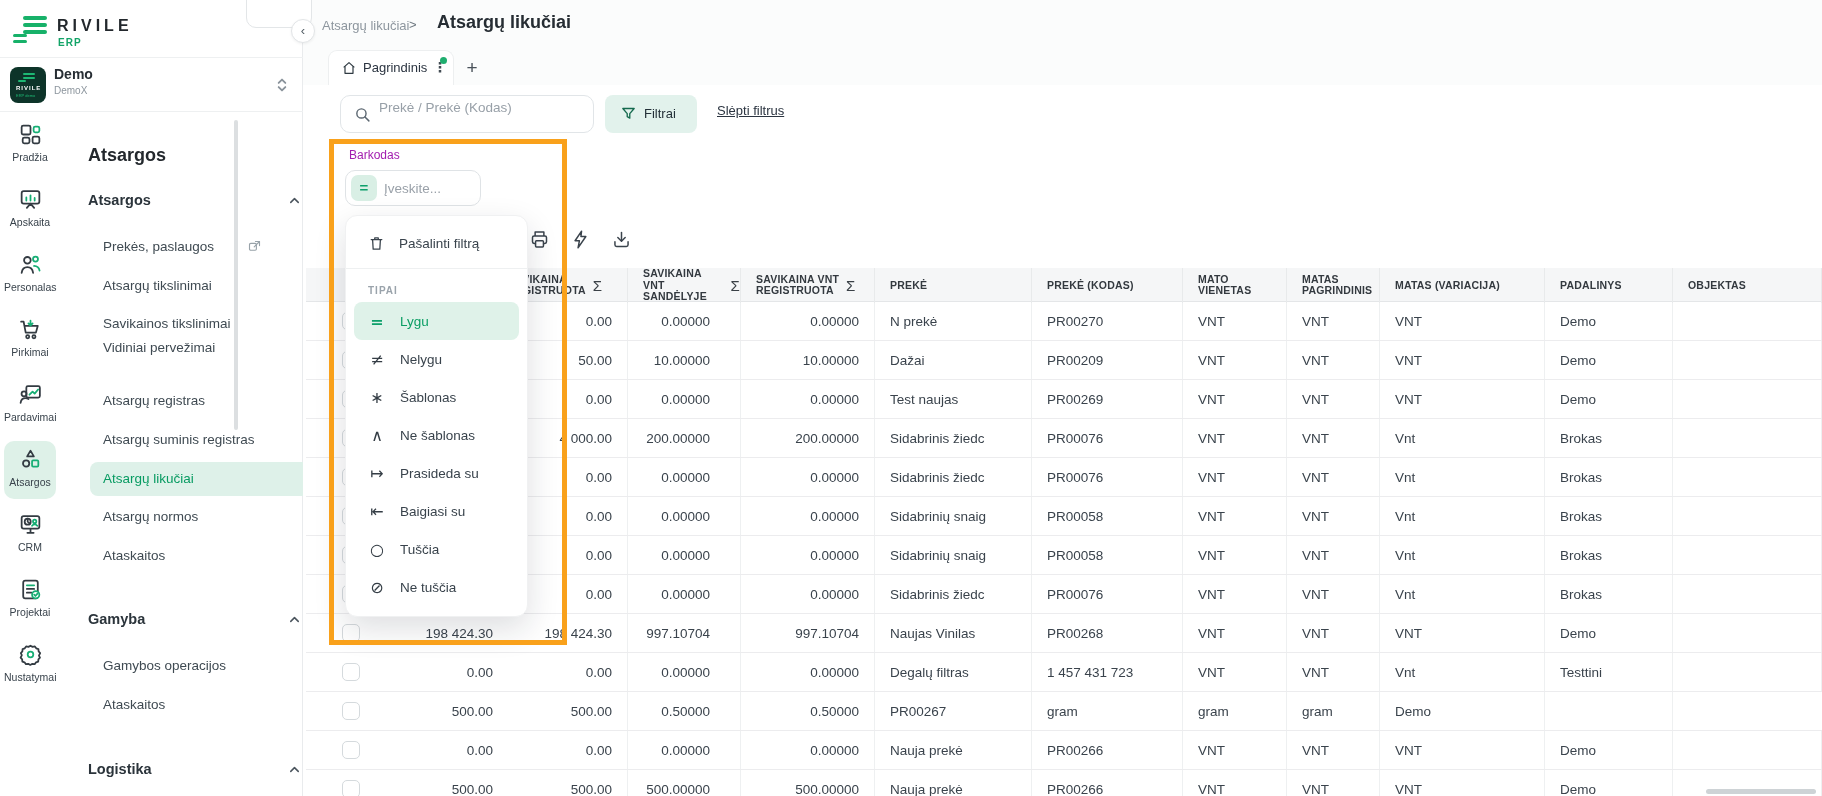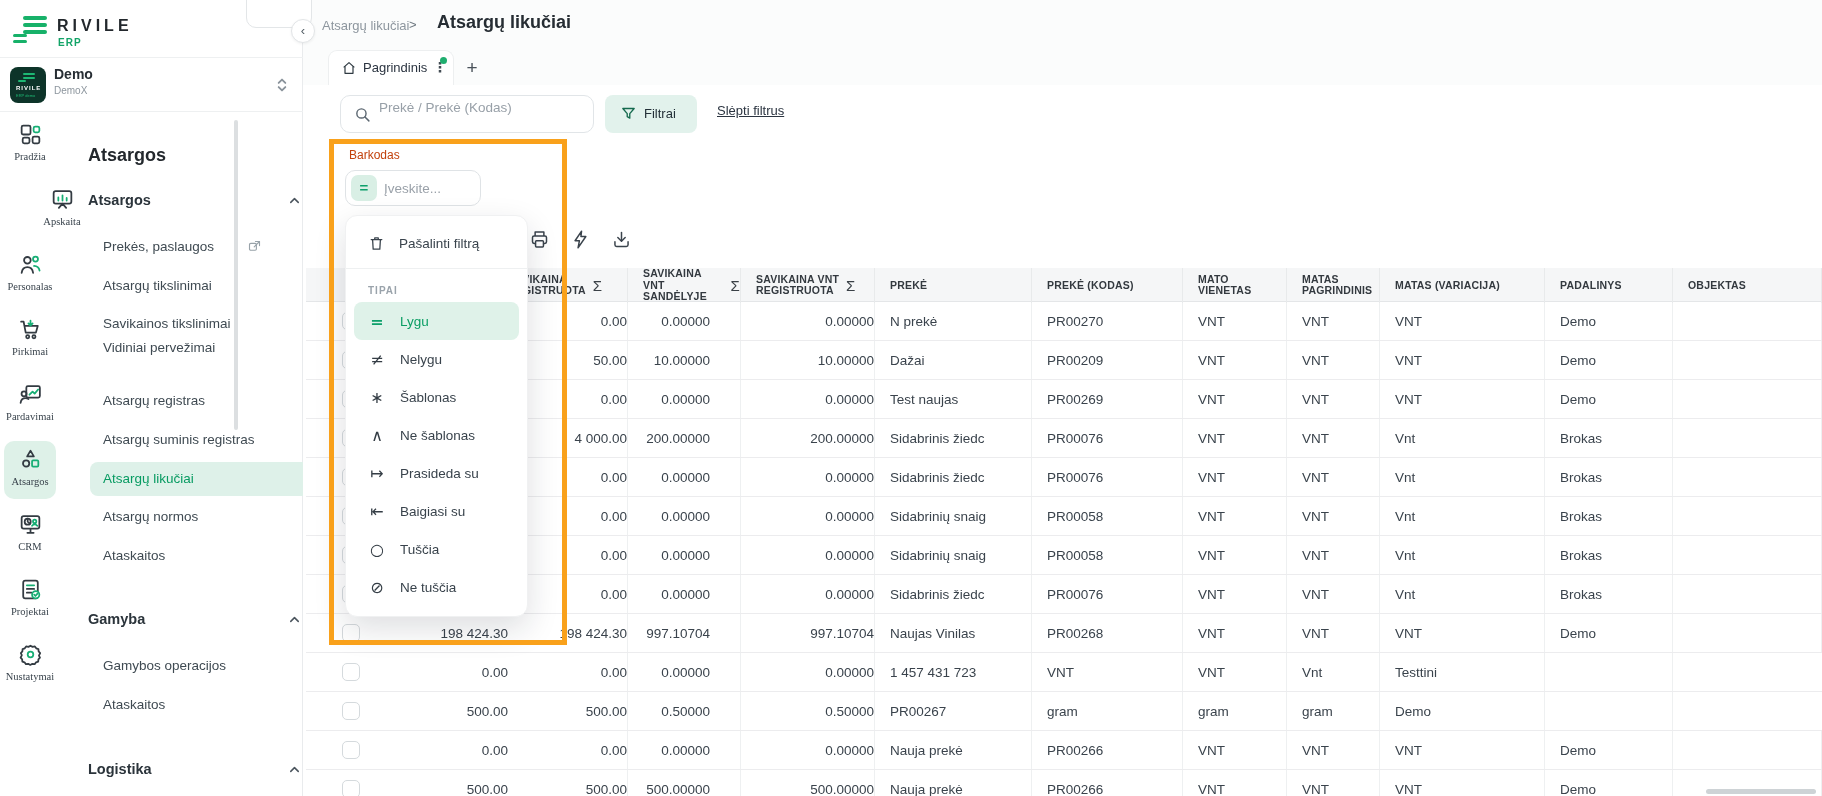--- a/index.html
+++ b/index.html
@@ -26,21 +26,21 @@
   .av1 { left:13px; top:6px; width:12px; height:2px; } .av2 { left:13px; top:10px; width:12px; height:2px; }
   .av3 { left:8px; top:13px; width:8px; height:2px; }
   .avatar b { position:absolute; left:6px; top:18px; font-size:6px; letter-spacing:1px; color:#fff; }
   .avatar s { position:absolute; left:6px; top:26px; font-size:4px; color:#1db873; text-decoration:none; }
   .company-name { left:54px; top:8px; font-size:14px; font-weight:bold; color:#272e34; }
   .company-sub  { left:54px; top:27px; font-size:10px; color:#8d969e; }
   .updown { left:272px; top:17px; width:20px; height:20px; }
 
   
   #rail { left:0; top:112px; width:60px; height:684px; }
-  .rail-item { position:absolute; left:4px; width:52px; height:58px; text-align:center; cursor:pointer; border-radius:10px;font-family:Liberation Serif, serif; }
+  .rail-item { position:absolute; left:4px; width:52px; height:58px; text-align:center; cursor:pointer; border-radius:10px; }
   .rail-item.active { background:#def1e8; }
   .rail-item svg { width:25px; height:25px; margin-top:6px; }
   .rail-label { display:block; font-size:10.5px; color:#39434c; margin-top:0px; }
 
   
   #menu { left:60px; top:112px; width:243px; height:684px; }
   .menu-title { left:28px; top:33px; font-size:18px; font-weight:bold; color:#23282d; }
   .menu-section { position:absolute; left:28px; width:190px; font-size:14.5px; font-weight:bold; color:#2b343b; cursor:pointer; }
   .menu-section svg { position:absolute; right:-24px; top:1px; width:15px; height:15px; }
   .menu-item { position:absolute; left:30px; width:220px; height:34px; line-height:34px; font-size:13.5px; color:#3f4a52; cursor:pointer; padding-left:13px; border-radius:8px; }
@@ -67,42 +67,42 @@
 
   #search-box { left:37px; top:10px; width:254px; height:38px; border:1px solid #e1e5e8; border-radius:10px; background:#fff; }
   #search-box svg { position:absolute; left:13px; top:10px; width:17px; height:17px; }
   #search-input { position:absolute; left:38px; top:1px; width:205px; height:20px; border:none; outline:none; font-size:13.5px; color:#3a434c; font-family:inherit; background:transparent; }
   #search-input::placeholder { color:#98a0a8; }
   #filtrai-btn { left:302px; top:10px; width:92px; height:38px; background:#e2f2ec; border:none; border-radius:8px; cursor:pointer; font-family:inherit; }
   #filtrai-btn svg { position:absolute; left:15px; top:10px; width:17px; height:17px; }
   .filtrai-label { position:absolute; left:39px; top:11px; font-size:13px; color:#233038; }
   #hide-filters { left:414px; top:18px; font-size:13px; color:#2b3440; text-decoration:underline; cursor:pointer; }
 
-  .panel-label { left:46px; top:63px; font-size:12px; color:#c2410c; }
+  .panel-label { left:46px; top:63px; font-size:12px; color:#a21caf; }
   #barkodas-input { left:42px; top:85px; width:136px; height:36px; border:1px solid #dfe3e6; border-radius:10px; background:#fff; }
   .op-chip { position:absolute; left:5px; top:4px; width:26px; height:26px; border-radius:7px; background:#d9efe5; color:#0ea06b; font-weight:bold; font-size:15px; text-align:center; line-height:26px; }
   #barkodas-field { position:absolute; left:38px; top:1px; width:92px; height:32px; border:none; outline:none; font-size:13.5px; font-family:inherit; background:transparent; color:#3a434c; }
   #barkodas-field::placeholder { color:#9aa1a9; }
 
   #toolbar { left:226px; top:144px; height:24px; }
   .tool-icon { position:absolute; top:0; width:22px; height:22px; cursor:pointer; }
   .tool-icon svg { width:21px; height:21px; }
 
   
   #table { left:3px; top:183px; width:1516px; }
   .tgrid { display:grid; grid-template-columns:60px 142px 120px 113px 134px 157px 151px 104px 93px 165px 128px minmax(0,1fr); }
   #thead { background:#f5f6f7; border-bottom:1px solid #e4e6e8; height:34px; }
   .th { position:relative; border-right:1px solid #e8eaeb; display:flex; align-items:center; padding-left:15px; font-size:10.5px; font-weight:bold; color:#33393f; letter-spacing:.2px; line-height:11.5px; }
   .th:first-child, .th:nth-child(2) { border-right:none; }
   .th .sigma { font-size:15px; font-weight:normal; color:#3a4046; margin-left:7px; }
   .th.b { padding-left:0; }
   .tr { height:39px; border-bottom:1px solid #ececee; }
   .td { border-right:1px solid #eef0f1; display:flex; align-items:center; padding-left:15px; font-size:13.5px; color:#3a434c; overflow:hidden; white-space:nowrap; }
   .td:first-child, .td:nth-child(2) { border-right:none; }
-  .td.num { justify-content:flex-end; padding-left:2px; }
+  .td.num { justify-content:flex-end; padding-right:15px; padding-left:2px; }
   .td.num.c3 { padding-right:30px; }
   .cb { width:18px; height:18px; border:1.5px solid #d5dadd; border-radius:5px; background:#fff; margin-left:36px; cursor:pointer; }
   .td.chk { padding-left:0; }
 
   
   #dropdown { left:345px; top:215px; width:183px; background:#fff; border:1px solid #f0f1f2; border-radius:12px; box-shadow:0 12px 32px rgba(20,30,40,.14); z-index:20; padding:8px 0 10px; }
   .dd-item { position:relative; height:38px; margin:0 8px; border-radius:8px; display:flex; align-items:center; cursor:pointer; font-size:13.5px; color:#39434c; }
   .dd-item .dd-ic { width:22px; margin-left:12px; margin-right:12px; text-align:center; font-size:16px; color:#343d45; font-family:"DejaVu Sans",sans-serif; }
   .dd-item svg { width:17px; height:17px; margin-left:14px; margin-right:14px; }
   .dd-item.selected { background:#dff2e9; color:#0b9e64; }
@@ -151,21 +151,21 @@
       <div class="rail-item" style="top: 4px;"><span><svg viewBox="0 0 24 24">
             <g fill="none" stroke="#333b42" stroke-width="1.7" stroke-linecap="round" stroke-linejoin="round">
               <rect x="3.5" y="3.5" width="8.5" height="8.5" rx="1.5"></rect>
               <rect x="4.5" y="15" width="6.5" height="5.5" rx="1.5"></rect>
               <rect x="14" y="14" width="6.5" height="6.5" rx="1.5"></rect>
             </g>
             <g fill="none" stroke="#16ae74" stroke-width="1.7" stroke-linecap="round" stroke-linejoin="round">
               <rect x="15" y="4.5" width="5.5" height="5.5" rx="1.5"></rect>
             </g>
           </svg></span><span class="rail-label">Pradžia</span></div>
-      <div class="rail-item" style="top: 69px; margin-left: 32px;"><span><svg viewBox="0 0 24 24">
+      <div class="rail-item" style="top: 69px;"><span><svg viewBox="0 0 24 24">
             <g fill="none" stroke="#333b42" stroke-width="1.7" stroke-linecap="round" stroke-linejoin="round">
               <rect x="3.5" y="4" width="17" height="12" rx="2"></rect>
               <path d="M8.5 20l3.5-4 3.5 4"></path>
             </g>
             <g fill="none" stroke="#16ae74" stroke-width="1.7" stroke-linecap="round" stroke-linejoin="round">
               <path d="M8 13v-3M12 13V8M16 13v-2.5"></path>
             </g>
           </svg></span><span class="rail-label">Apskaita</span></div>
       <div class="rail-item" style="top: 134px;"><span><svg viewBox="0 0 24 24">
             <g fill="none" stroke="#333b42" stroke-width="1.7" stroke-linecap="round" stroke-linejoin="round">
@@ -510,20 +510,21 @@
             <div class="td"></div>
           </div>
           <div class="tr tgrid">
             <div class="td chk">
               <span class="cb"></span>
             </div>
             <div class="td num">0.00</div>
             <div class="td num">0.00</div>
             <div class="td num c3">0.00000</div>
             <div class="td num">0.00000</div>
+            <div class="td">Degalų filtras</div>
             <div class="td">1 457 431 723</div>
             <div class="td">VNT</div>
             <div class="td">VNT</div>
             <div class="td">Vnt</div>
             <div class="td">Testtini</div>
             <div class="td"></div>
           </div>
           <div class="tr tgrid">
             <div class="td chk">
               <span class="cb"></span>

